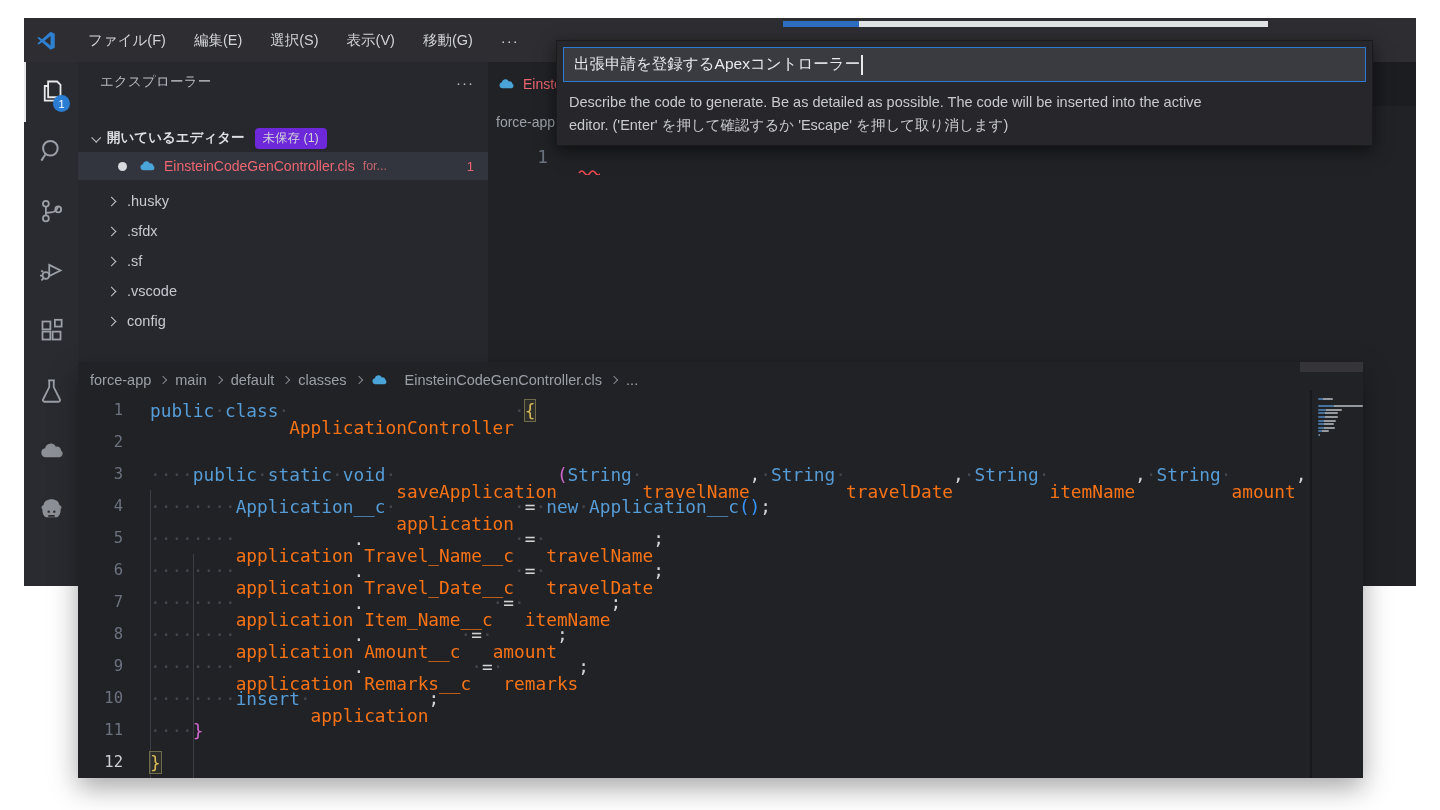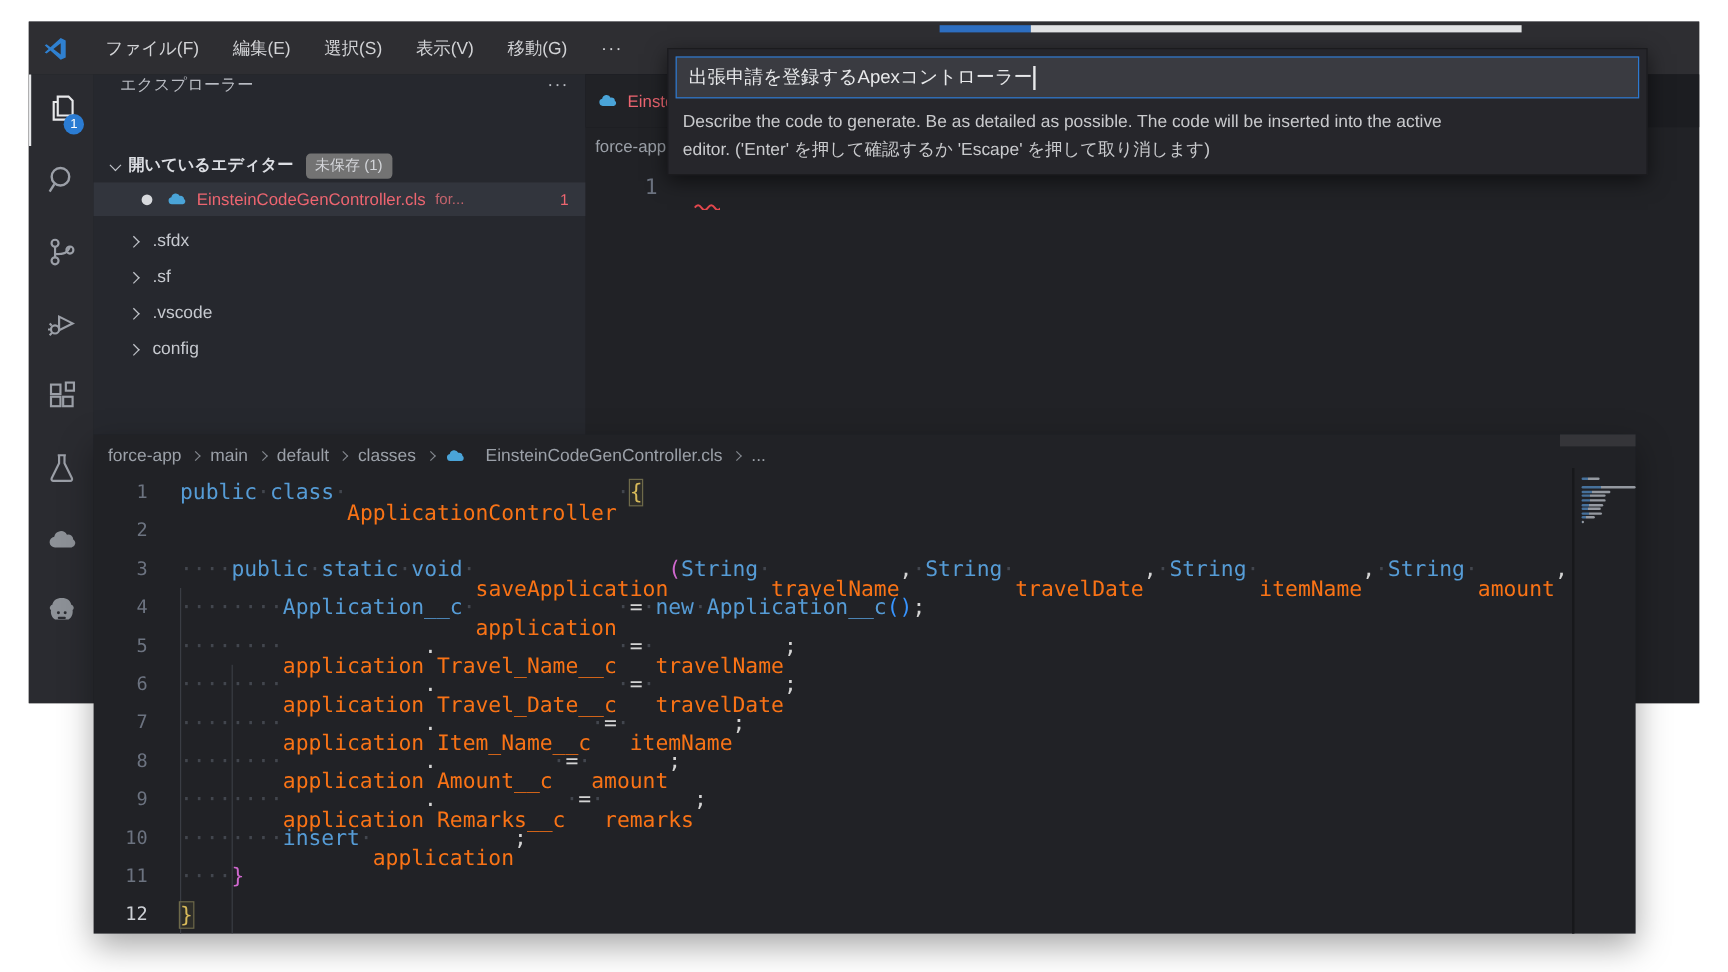--- a/index.html
+++ b/index.html
@@ -29,31 +29,31 @@
   .act-item { width:54px; height:60px; display:flex; align-items:center; justify-content:center;
     position:relative; color:#9b9fa7; }
   .act-item.active { color:#e7e8ea; box-shadow:inset 2px 0 0 #e7e8ea; }
   .act-item svg { width:27px; height:27px; }
   .act-badge { position:absolute; right:8px; bottom:10px; min-width:17px; height:17px;
     background:#2b7cd3; color:#fff; font-size:11px; border-radius:9px;
     display:flex; align-items:center; justify-content:center; padding:0 4px; }
 
   
   #sidebar { position:absolute; left:54px; top:44px; width:410px; height:524px; background:#26282e; }
-  #sidebar-header { display:flex; align-items:flex-start; height:40px; padding:0 14px 0 22px;gap:19px; }
+  #sidebar-header { display:flex; align-items:center; height:40px; padding:0 14px 0 22px;gap:19px; }
   #sidebar-title { color:#b9bcc3; font-size:13.5px; letter-spacing:.2px; flex:1; }
   .dots-btn { color:#b9bcc3; font-size:15px; letter-spacing:1px; }
   .sect-row { display:flex; align-items:center; height:28px; padding-left:8px; color:#dcdee3;
     font-weight:700; font-size:13.5px; }
   .sect-row .chev { margin:0 8px 0 6px; }
   .chev { width:7px; height:7px; border-right:1.6px solid #c2c5cb; border-bottom:1.6px solid #c2c5cb;
     display:inline-block; flex:0 0 auto; }
   .chev.down { transform:rotate(45deg) translateY(-1px); }
   .chev.right { transform:rotate(-45deg); }
-  .badge-pill { background:#737373; color:#d2d4d8; font-size:12.5px; font-weight:400;
+  .badge-pill { background:#6d28d9; color:#d2d4d8; font-size:12.5px; font-weight:400;
     border-radius:4px; padding:2px 8px; margin-left:10px; }
   #open-editors-section { margin-top:22px; }
   #file-row { display:flex; align-items:center; height:28px; background:#32353d; padding-left:40px; }
   .mod-dot { width:9px; height:9px; border-radius:50%; background:#d7d9dd; margin-right:12px; }
   .apex-icon { width:17px; height:12px; margin-right:8px; flex:0 0 auto; }
   #file-name { color:#ed6570; font-size:14px; }
   #file-desc { color:#c3636c; font-size:12.5px; margin-left:8px; }
   #file-problem-count { color:#ed6570; font-size:13px; margin-left:auto; margin-right:14px; }
   #project-section { margin-top:6px; }
   .tree-item { display:flex; align-items:center; height:30px; padding-left:30px;
@@ -219,20 +219,24 @@
         <span id="file-name">EinsteinCodeGenController.cls</span>
         <span id="file-desc">for...</span>
         <span id="file-problem-count">1</span>
       </div>
     </div>
 
     <div id="project-section">
       <div id="tree">
           <div class="tree-item">
             <span class="chev right"></span>
+            <span>.husky</span>
+          </div>
+          <div class="tree-item">
+            <span class="chev right"></span>
             <span>.sfdx</span>
           </div>
           <div class="tree-item">
             <span class="chev right"></span>
             <span>.sf</span>
           </div>
           <div class="tree-item">
             <span class="chev right"></span>
             <span>.vscode</span>
           </div>

